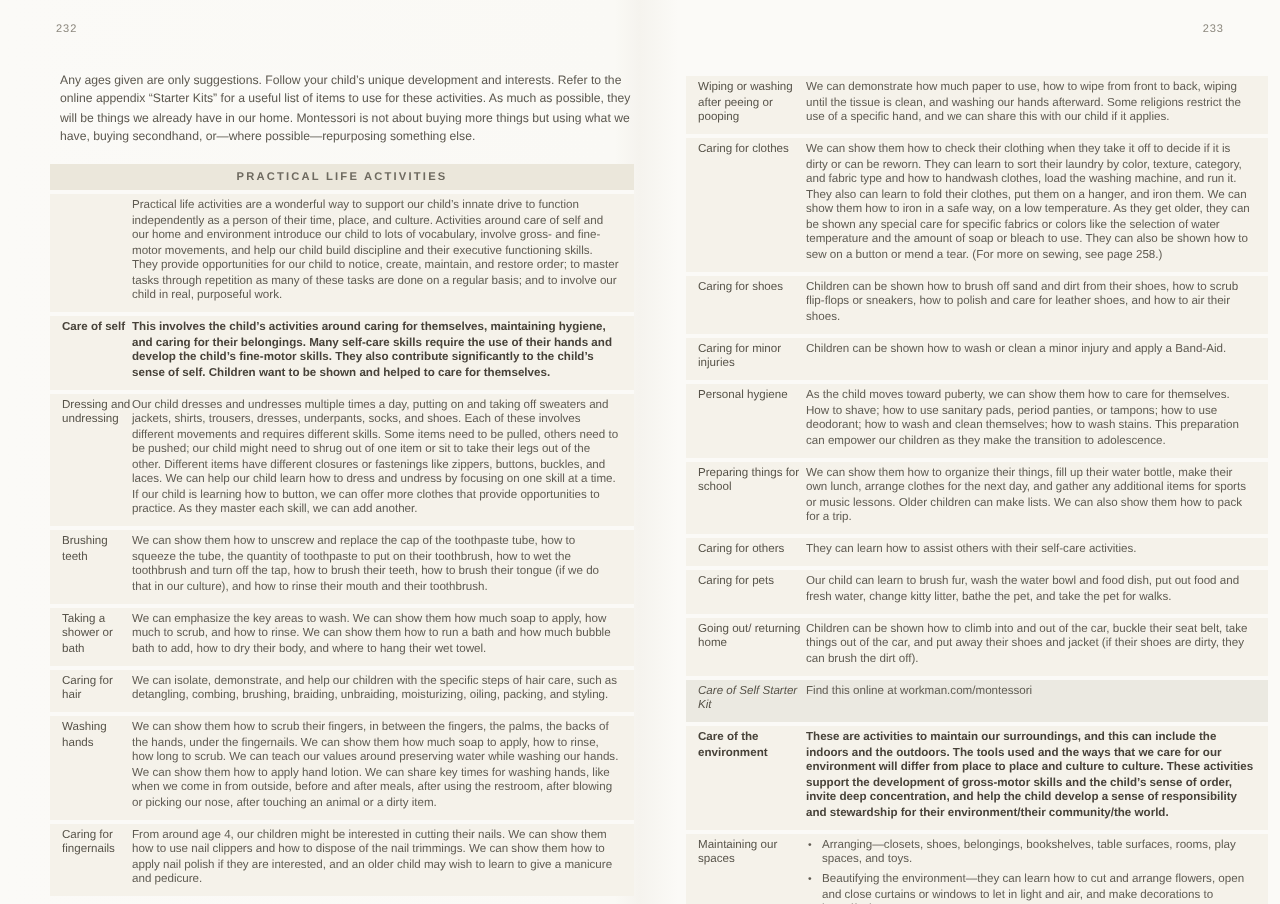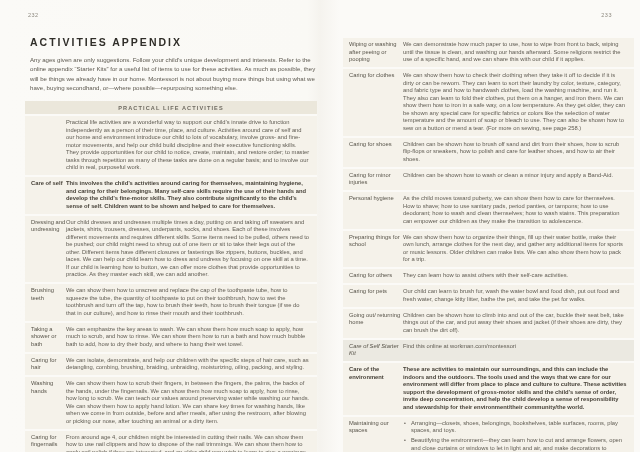--- a/index.html
+++ b/index.html
@@ -42,21 +42,20 @@
   .bullets li::before{content:"•";position:absolute;left:1px;top:0;font-size:5.2px;}
 </style>
 </head>
 <body>
 
 <div class="spread">
   <div class="pagenum left">232</div>
   <div class="pagenum right">233</div>
 
   <div class="left-page">
-    <h1 class="title">ACTIVITIES APPENDIX</h1>
     <p class="intro">Any ages given are only suggestions. Follow your child’s unique development and interests. Refer to the online appendix “Starter Kits” for a useful list of items to use for these activities. As much as possible, they will be things we already have in our home. Montessori is not about buying more things but using what we have, buying secondhand, or—where possible—repurposing something else.</p>
     <div class="tbl tbl-left">
       <div class="tbl-header">PRACTICAL LIFE ACTIVITIES</div>
       <div>
           <div class="row">
             <div class="cell-label"></div>
             <div class="cell-desc">Practical life activities are a wonderful way to support our child’s innate drive to function independently as a person of their time, place, and culture. Activities around care of self and our home and environment introduce our child to lots of vocabulary, involve gross- and fine-motor movements, and help our child build discipline and their executive functioning skills. They provide opportunities for our child to notice, create, maintain, and restore order; to master tasks through repetition as many of these tasks are done on a regular basis; and to involve our child in real, purposeful work.</div>
           </div>
           <div class="row bold">
             <div class="cell-label">Care of self</div>

